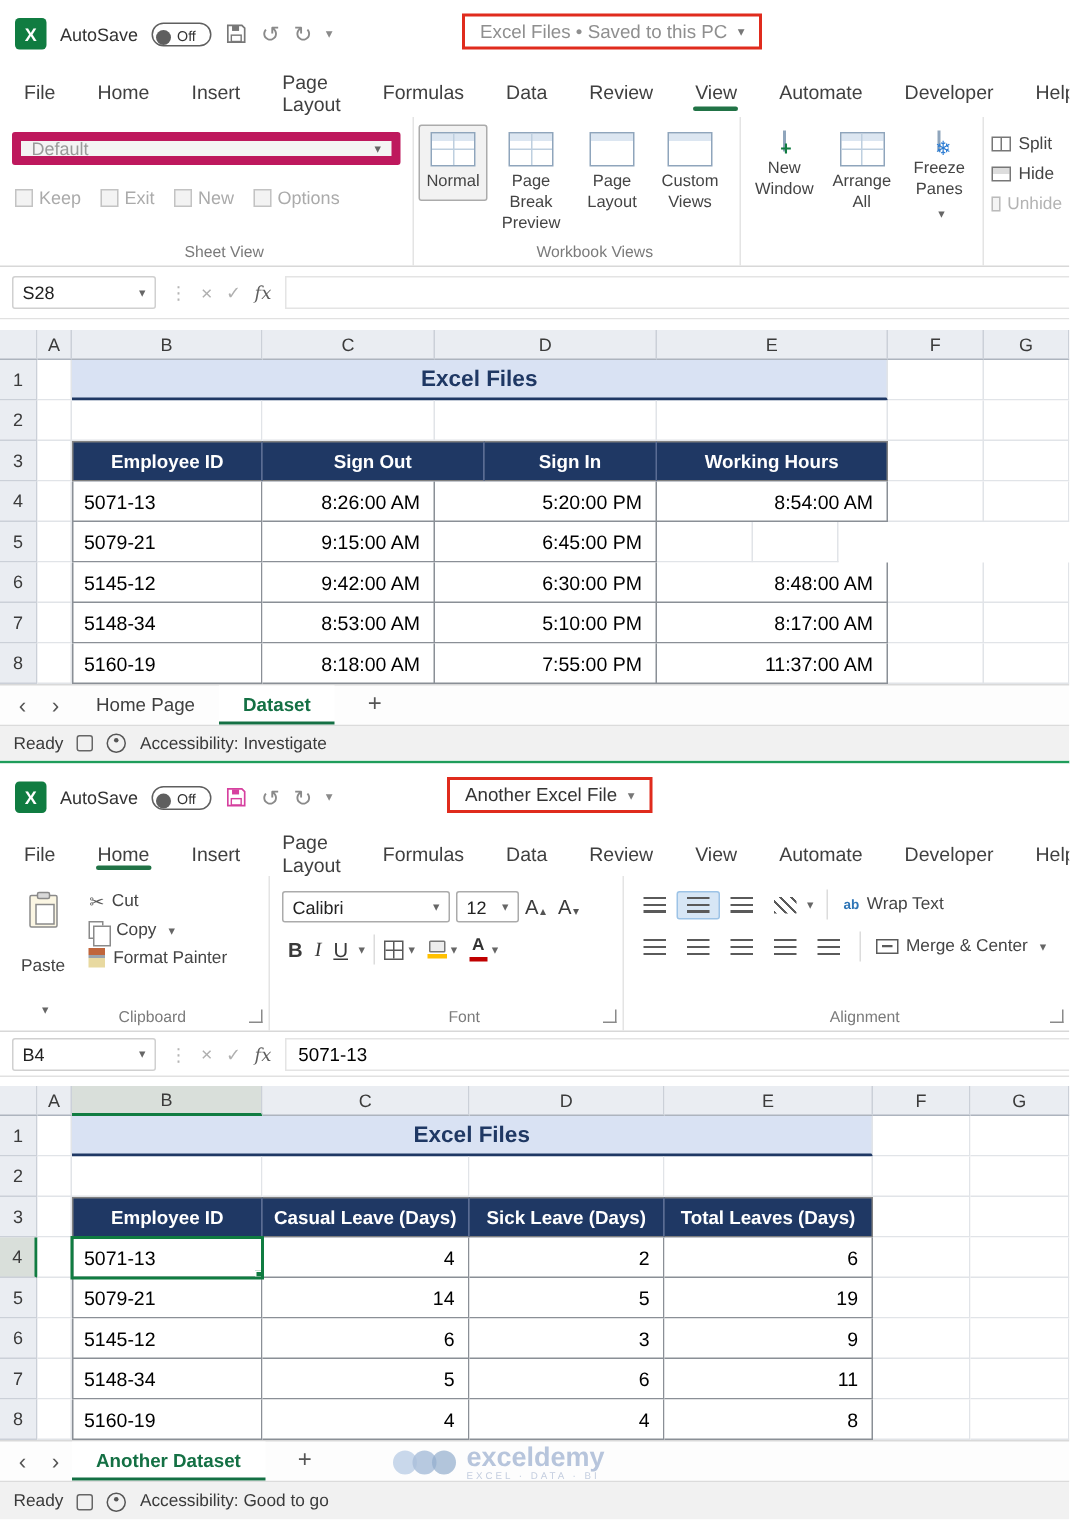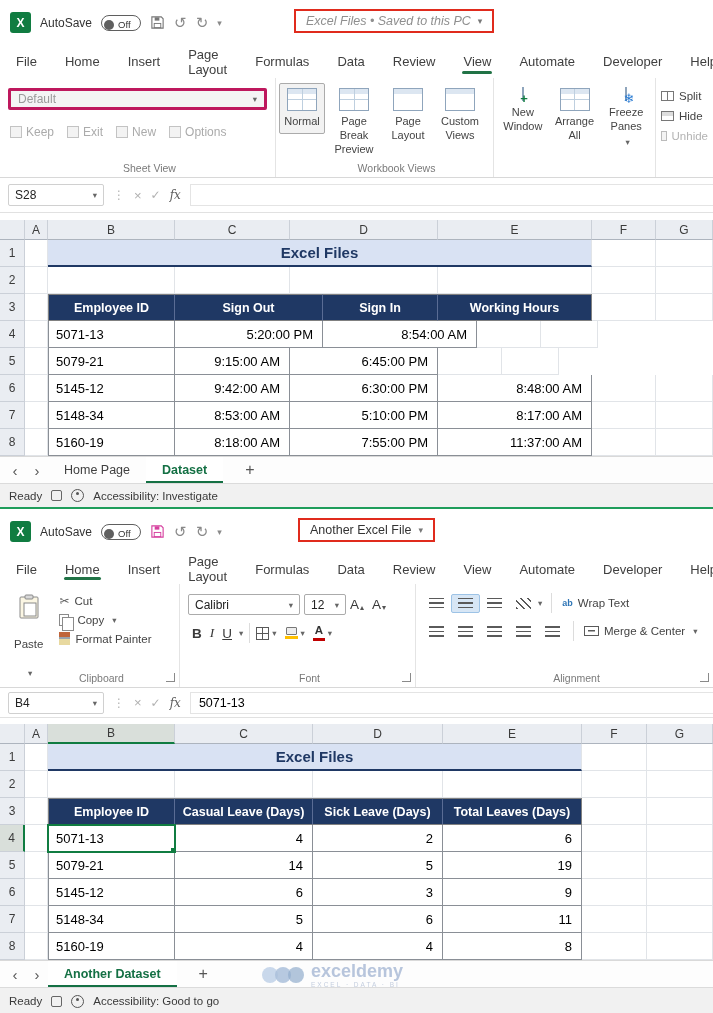--- a/index.html
+++ b/index.html
@@ -15,21 +15,21 @@
   .excel-logo {width:21px;height:21px;background:#107C41;border-radius:3px;color:#fff;font-weight:bold;
     display:flex;align-items:center;justify-content:center;font-size:12px;}
   .as-label {font-size:12px;color:#333;}
   .toggle {width:40px;height:16px;border:1px solid #5f5f5f;border-radius:9px;display:flex;align-items:flex-end;gap:4px;padding:0 4px 0 2px;}
   .knob {width:10px;height:10px;border-radius:50%;background:#5f5f5f;}
   .toggle-label {font-size:9.5px;color:#333;}
   .tb-icon {color:#8a8a8a;font-size:15px;display:flex;align-items:center;}
   .tb-caret {color:#8a8a8a;font-size:9px;}
   .doc-title {position:absolute;top:9px;display:flex;align-items:center;gap:7px;border:2px solid #E02B1D;
     padding:3px 10px;font-size:12.5px;}
-  #win-top .doc-title {left:294px;color:#8f8f8f;font-style:italic;}
+  #win-top .doc-title {left:308px;color:#8f8f8f;}
   #win-bottom .doc-title {left:298px;color:#333;}
   .dt-caret {font-size:9px;color:#777;}
 
   
   .menubar {height:33px;display:flex;align-items:stretch;gap:24px;padding:0 14px;font-size:13px;color:#404040;}
   .menu-item {display:flex;align-items:center;position:relative;padding:0 2px;}
   .menu-item.active::after {content:"";position:absolute;left:1px;right:1px;bottom:4px;height:3px;background:#217346;border-radius:2px;}
 
   
   .ribbon {display:flex;background:#fff;border-bottom:1px solid #D8D8D8;position:relative;}
@@ -38,21 +38,21 @@
   .rgroup {position:relative;height:100%;border-right:1px solid #E4E4E4;}
   .rgroup:last-child {border-right:none;}
   .rgroup-label {position:absolute;bottom:3px;left:0;right:0;text-align:center;font-size:10.5px;color:#7a7a7a;margin-left:24px;}
   .launcher {position:absolute;right:4px;bottom:5px;width:9px;height:9px;border-right:1.5px solid #8a8a8a;border-bottom:1.5px solid #8a8a8a;}
   .caret {font-size:8.5px;color:#666;margin-left:3px;}
   .fr {display:flex;align-items:center;padding:0 8px;}
   .vsep {width:1px;height:20px;background:#DCDCDC;margin:0 6px;}
 
   
   .g-sheetview {width:276px;}
-  .combo {height:22px;margin:10px 8px 0;background:#F4F4F4;border:3px solid #be185d;border-radius:2px;
+  .combo {height:22px;margin:10px 8px 0;background:#F4F4F4;border:6px solid #be185d;border-radius:2px;
     display:flex;align-items:center;justify-content:space-between;padding:0 7px;color:#9a9a9a;font-size:12px;}
   .sv-row {display:flex;gap:13px;margin:15px 0 0 10px;color:#ABABAB;font-size:12px;}
   .sv-btn {display:flex;align-items:center;gap:4px;}
   .mini-ic {width:12px;height:12px;border:1px solid #C3C3C3;background:#F3F3F3;display:inline-block;}
 
   
   .g-views {width:218px;}
   .g-window {width:162px;}
   .views-row {display:flex;align-items:flex-start;padding:5px 3px 0;}
   .big-btn {display:flex;flex-direction:column;align-items:center;gap:4px;padding:4px 2px;font-size:11px;
@@ -356,20 +356,21 @@
       <div class="c wd nh">Sign Out</div>
       <div class="c wc nh">Sign In</div>
       <div class="c we nh lastc">Working Hours</div>
       <div class="c wf"></div>
         <div class="c wg"></div>
     </div>
     <div class="gr">
       <div class="h wrh">4</div>
       <div class="c wa"></div>
       <div class="c wb tc first id">5071-13</div>
+      <div class="c wc tc num">8:26:00 AM</div>
       <div class="c wd tc num">5:20:00 PM</div>
       <div class="c we tc num">8:54:00 AM</div>
       <div class="c wf"></div>
         <div class="c wg"></div>
     </div>
     <div class="gr">
       <div class="h wrh">5</div>
       <div class="c wa"></div>
       <div class="c wb tc first id">5079-21</div>
       <div class="c wc tc num">9:15:00 AM</div>

